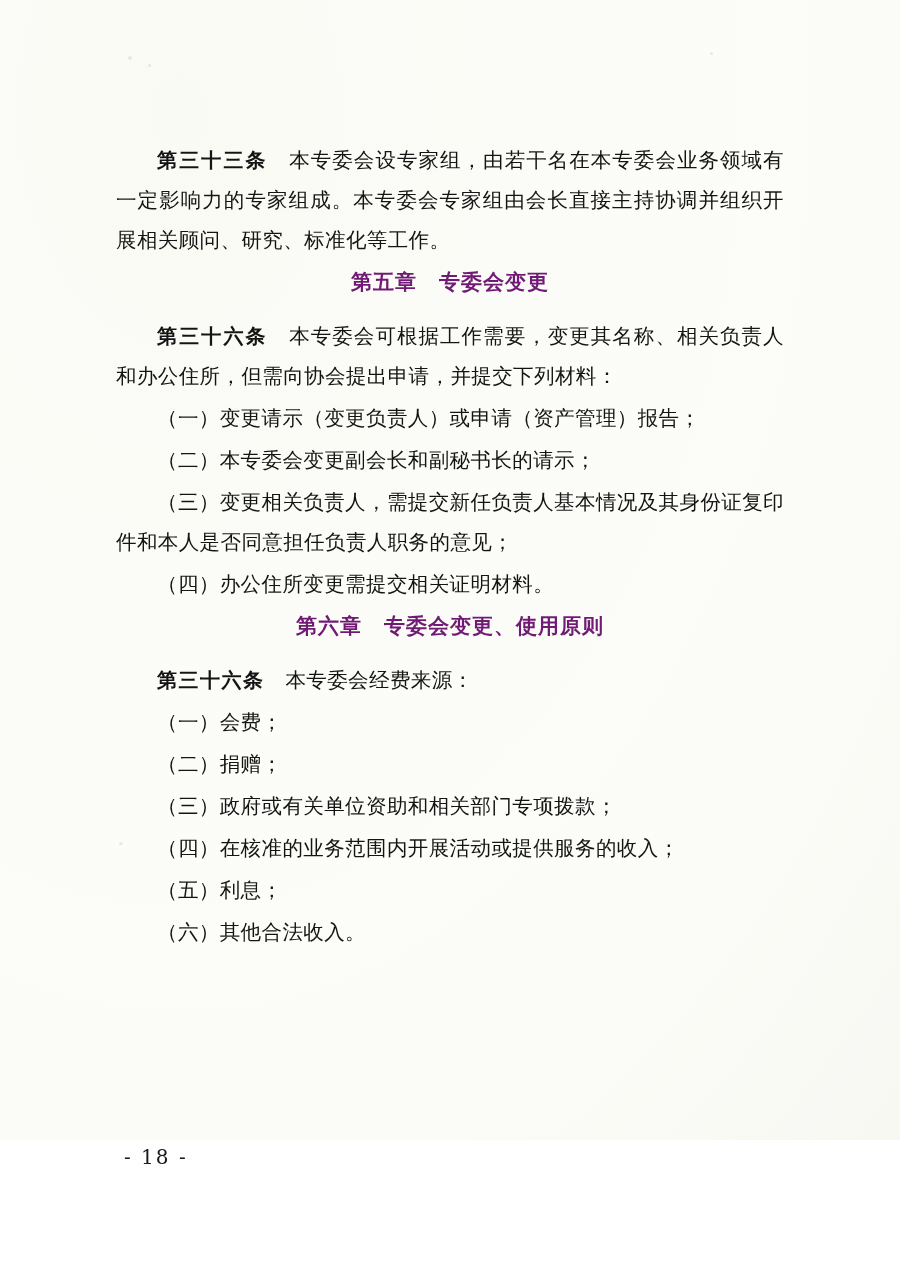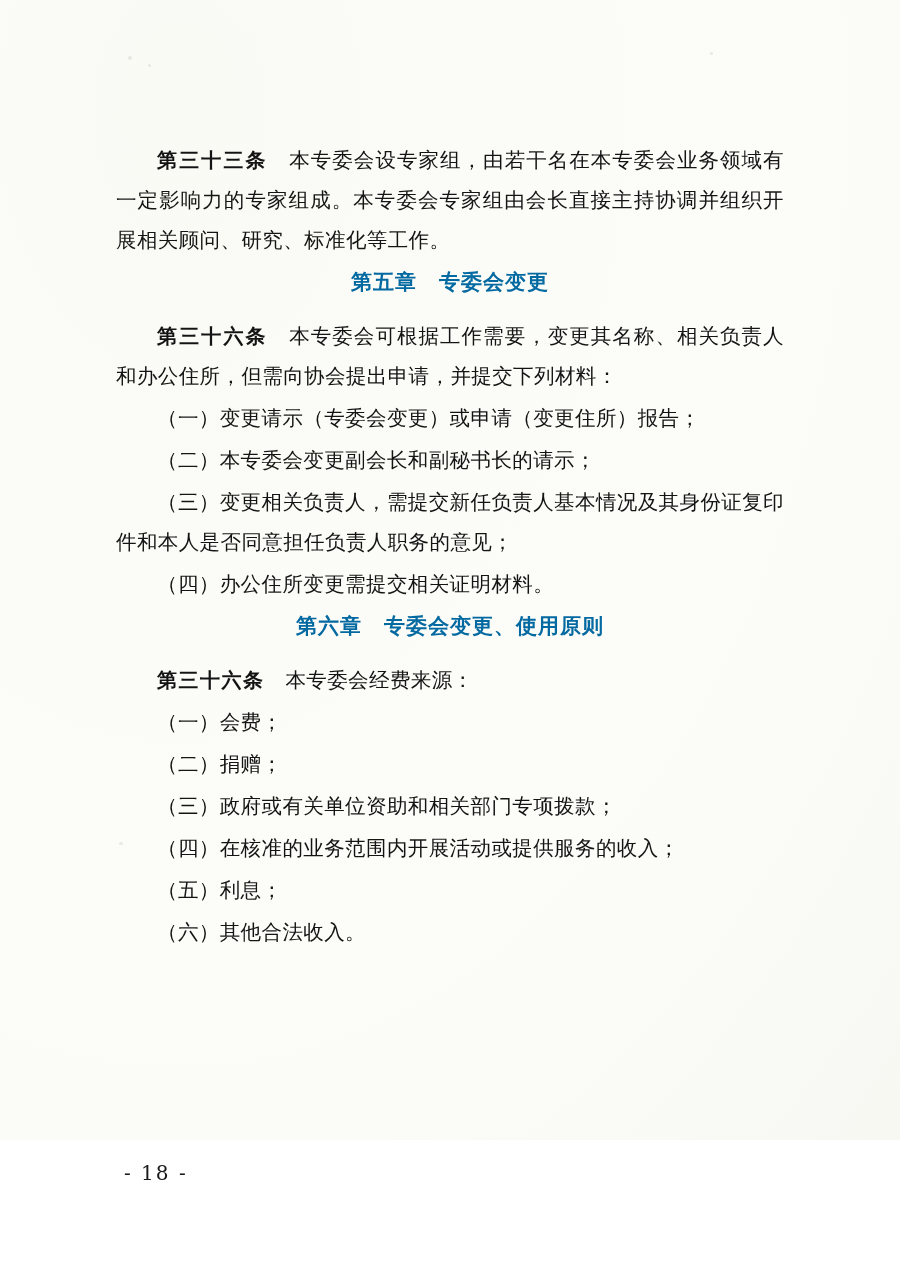--- a/index.html
+++ b/index.html
@@ -52,21 +52,21 @@
   p.indent2 {
     text-indent: 41px;
   }
   h2.chapter {
     margin: 1px 0 14px 0;
     font-size: 21px;
     line-height: 40px;
     text-align: center;
     font-weight: bold;
     letter-spacing: 1px;
-    color: #0369a1;
+    color: #701a75;
     font-family: "DejaVu Sans", "Liberation Sans", sans-serif;
   }
   .art {
     font-weight: bold;
     letter-spacing: 1.5px;
     font-family: "DejaVu Sans", "Liberation Sans", sans-serif;
     font-size: 20px;
   }
   .pagenum {
     position: absolute;
@@ -74,21 +74,20 @@
     top: 1145px;
     width: 668px;
     font-size: 20px;
     letter-spacing: 2px;
     color: #1a1a1a;
     text-align: left;
   }
   .pagenum span {
     display: inline-block;
     padding-left: 8px;
-    margin-top: 16px;
   }
   .speck {
     position: absolute;
     background: #d9d8d2;
     border-radius: 50%;
     opacity: .55;
   }
 </style>
 </head>
 <body>
@@ -102,21 +101,21 @@
   <div class="speck" style="left:119px; top:842px; width:4px; height:3px;"></div>
 
   <div class="content">
 
     <p class="indent"><span class="art">第三十三条</span>　<span>本专委会设专家组，由若干名在本专委会业务领域有一定影响力的专家组成。本专委会专家组由会长直接主持协调并组织开展相关顾问、研究、标准化等工作。</span></p>
 
     <h2 class="chapter">第五章　专委会变更</h2>
 
     <p class="indent"><span class="art">第三十六条</span>　<span>本专委会可根据工作需要，变更其名称、相关负责人和办公住所，但需向协会提出申请，并提交下列材料：</span></p>
 
-    <p class="indent2">（一）变更请示（专委会变更）或申请（变更住所）报告；</p>
+    <p class="indent2">（一）变更请示（变更负责人）或申请（资产管理）报告；</p>
     <p class="indent2">（二）本专委会变更副会长和副秘书长的请示；</p>
     <p class="indent2">（三）变更相关负责人，需提交新任负责人基本情况及其身份证复印件和本人是否同意担任负责人职务的意见；</p>
     <p class="indent2">（四）办公住所变更需提交相关证明材料。</p>
 
 
 
     <h2 class="chapter">第六章　专委会变更、使用原则</h2>
 
     <p class="indent"><span class="art">第三十六条</span>　<span>本专委会经费来源：</span></p>
 

